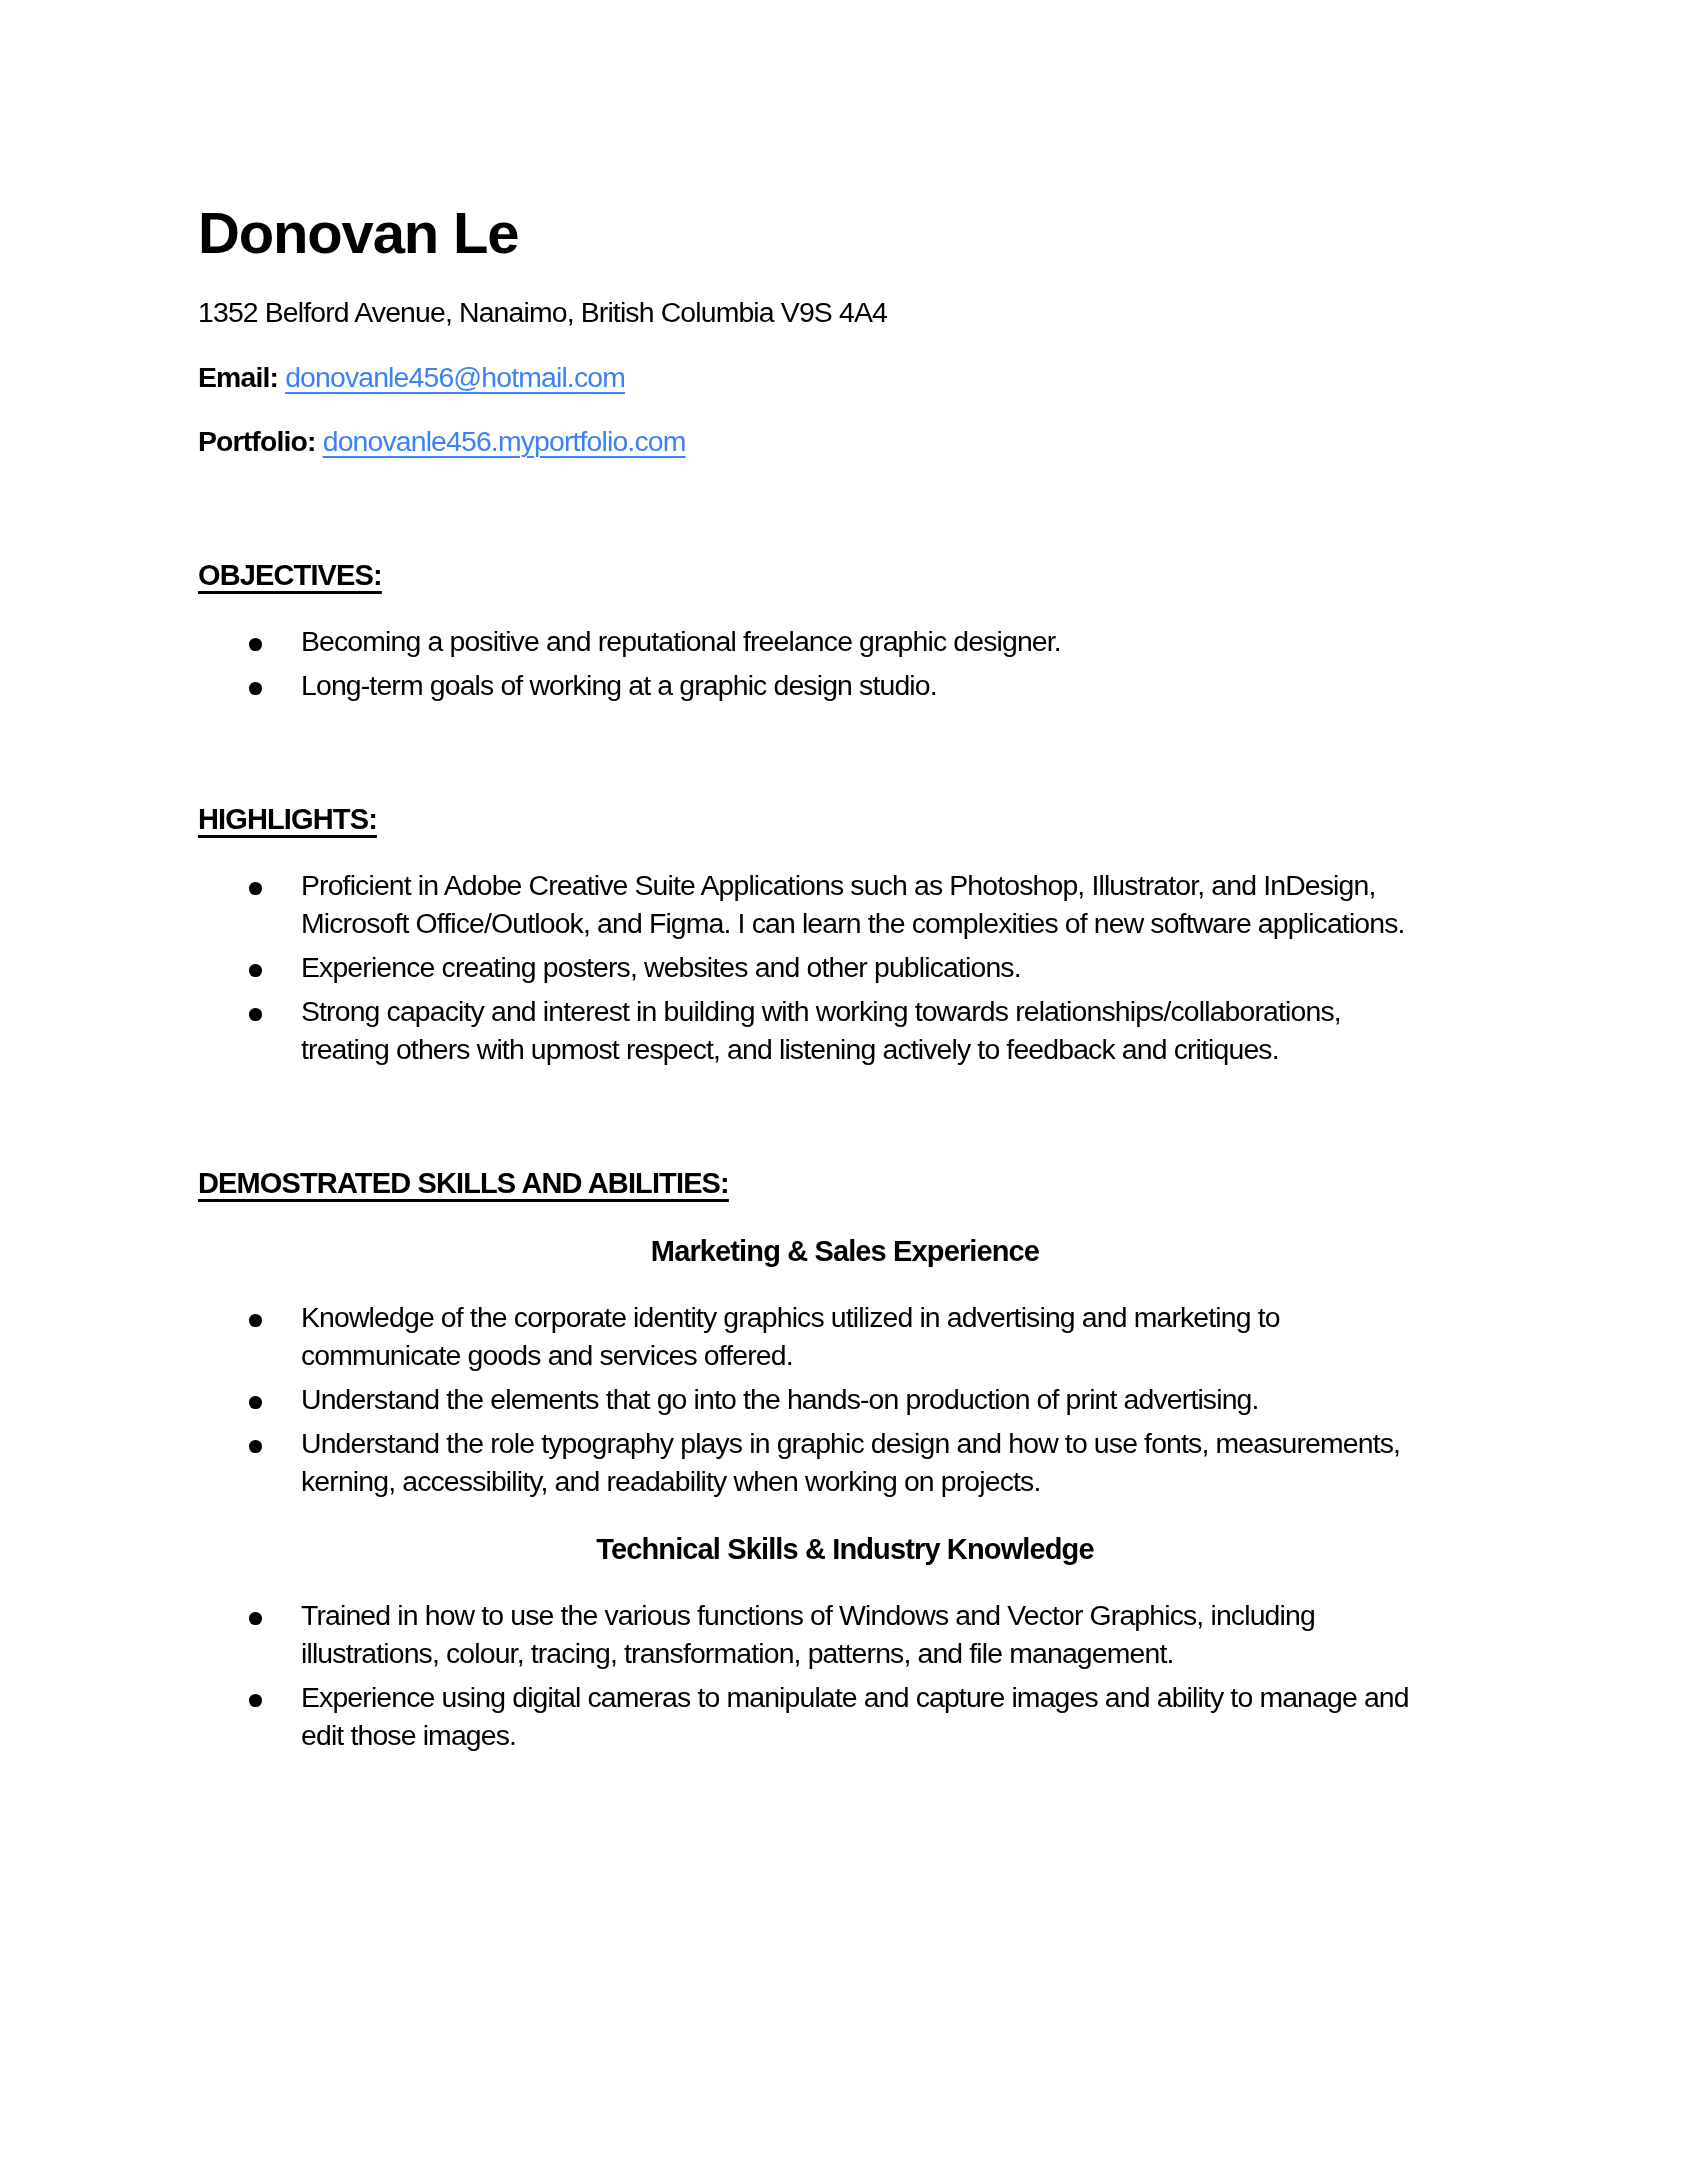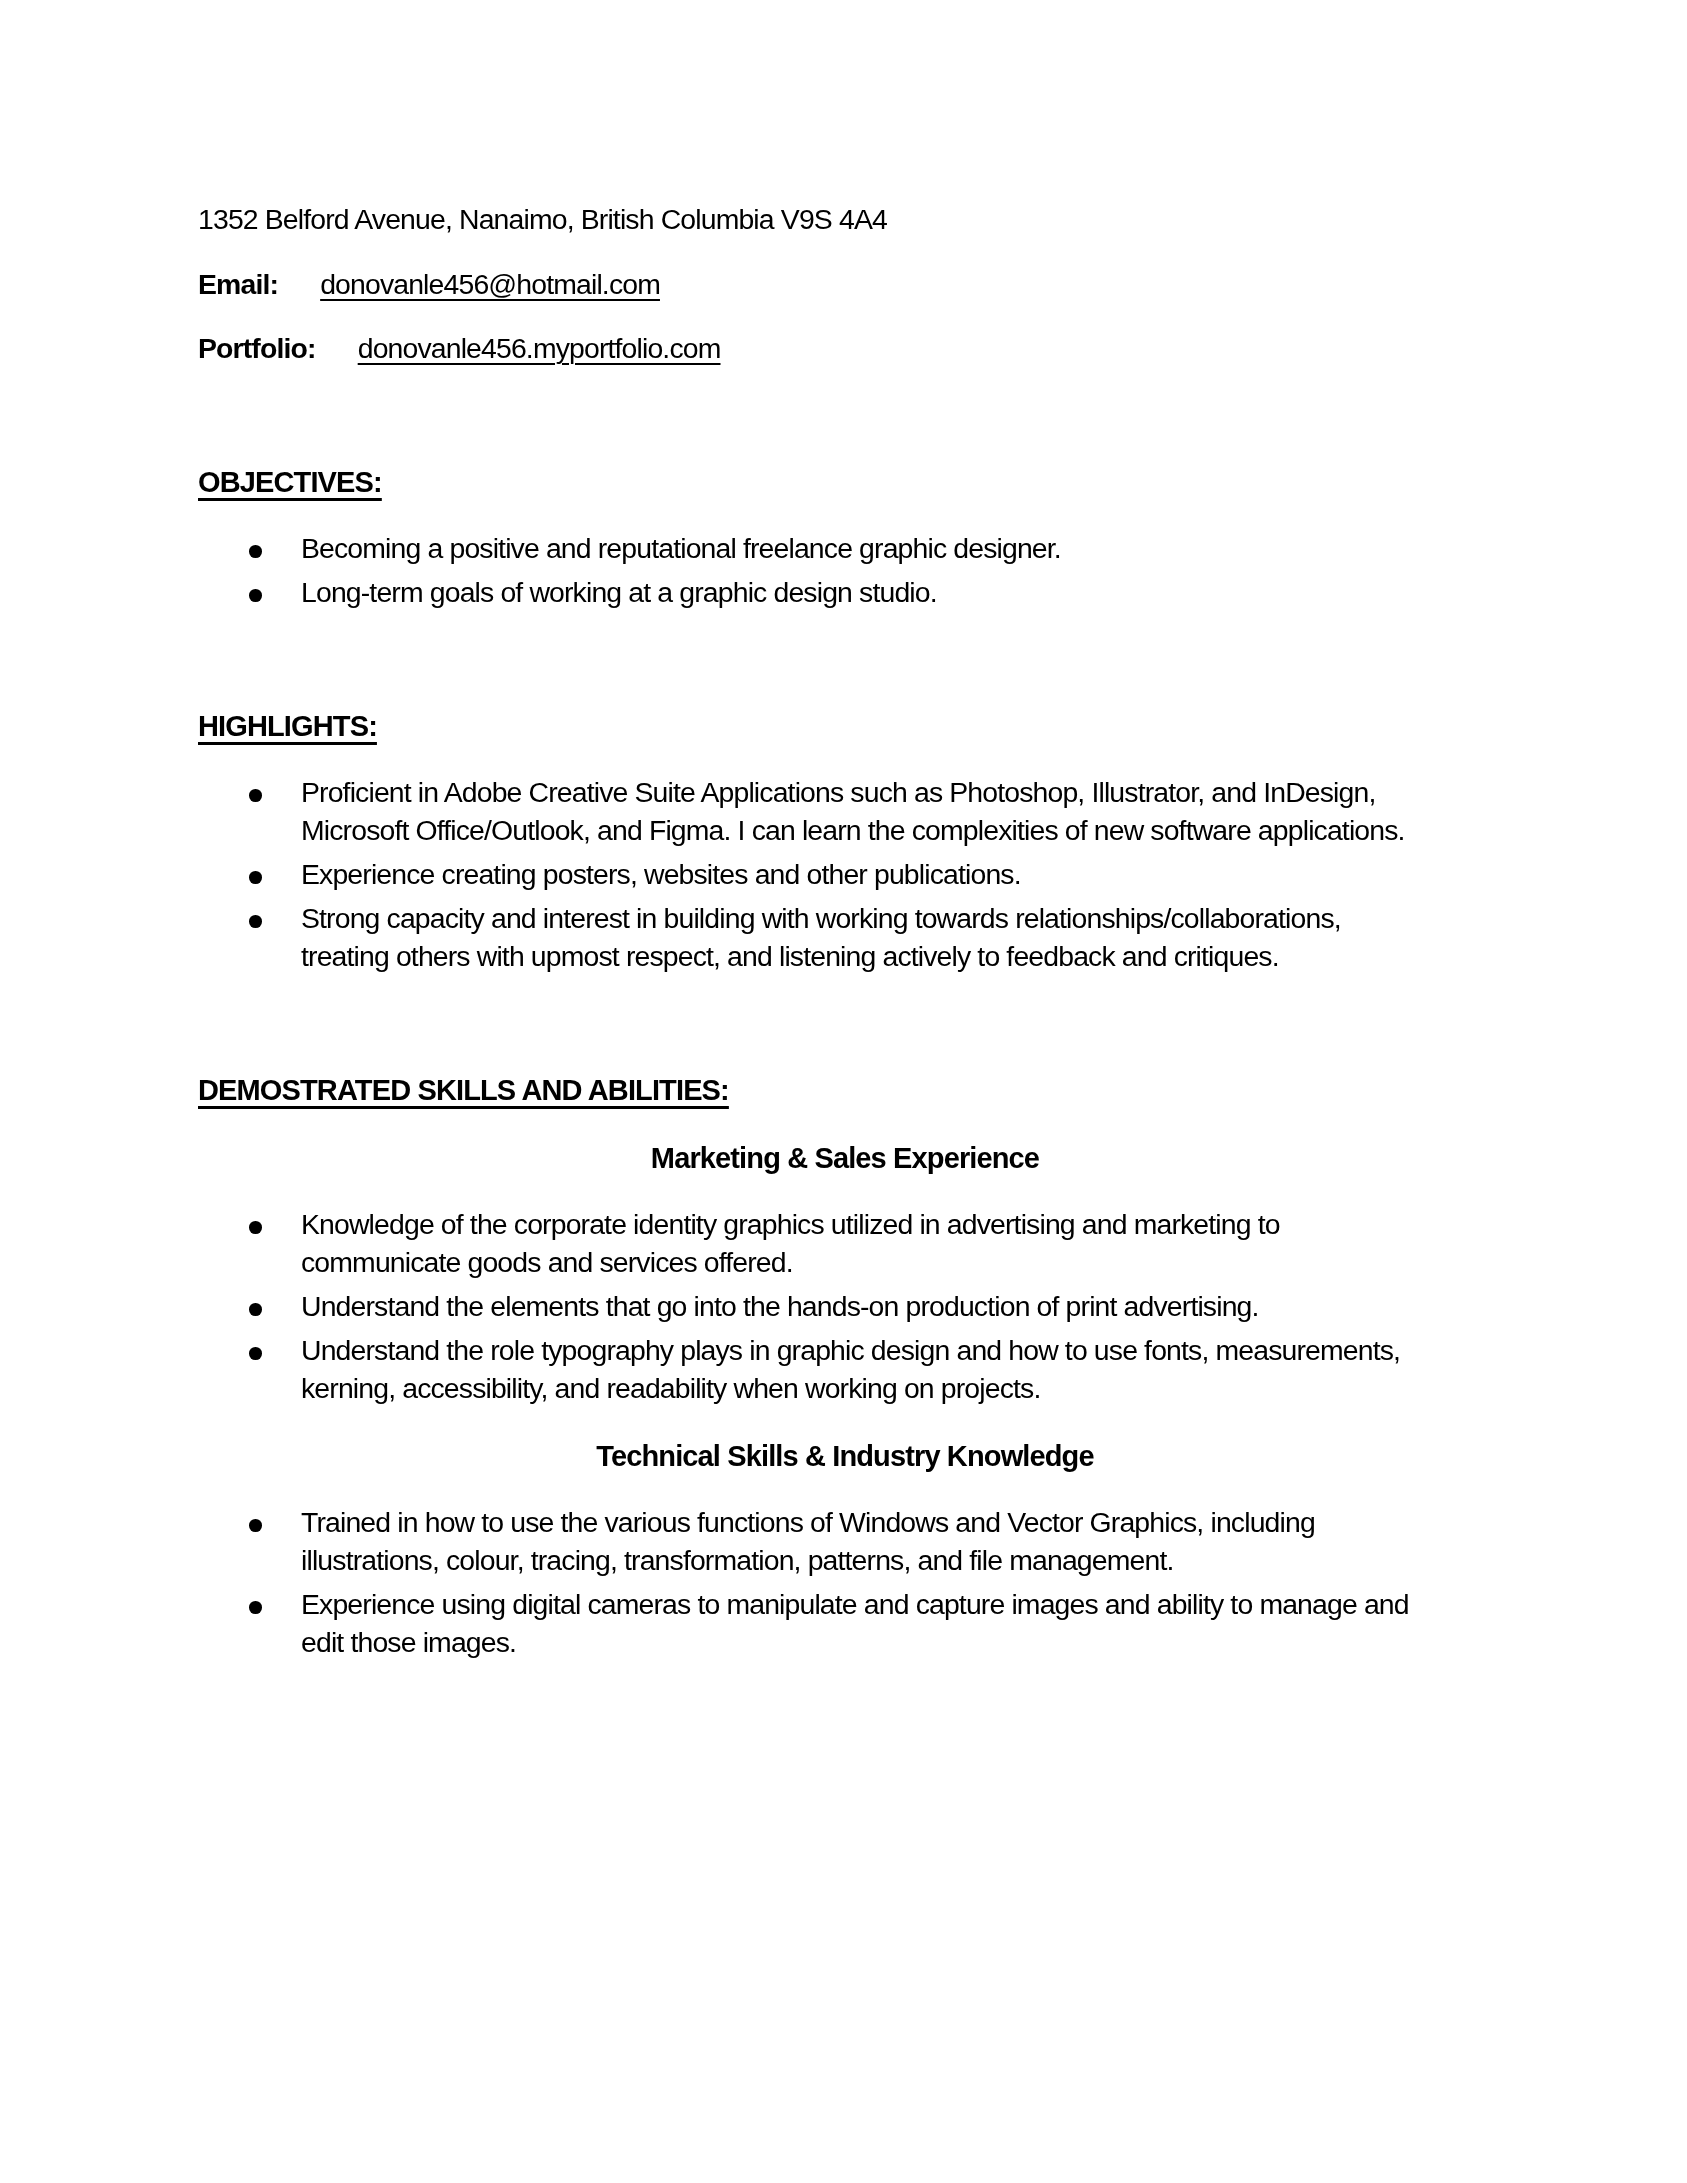--- a/index.html
+++ b/index.html
@@ -27,25 +27,24 @@
   }
   p.para {
     font-size: 28.4px;
     line-height: 38px;
     letter-spacing: -0.03em;
     margin: 0 0 26.5px 0;
     white-space: pre-wrap;
   }
   p.para .label { font-weight: 700; }
   a.doc-link {
-    color: #000000;
+    color: #3b82f6;
     text-decoration: underline;
     text-decoration-thickness: 2px;
     text-underline-offset: 5.3px;
-    margin-left: 35px;
   }
   h2.section-heading {
     font-size: 29px;
     line-height: 38px;
     font-weight: 700;
     letter-spacing: -0.03em;
     text-decoration: underline;
     text-decoration-thickness: 2.6px;
     text-underline-offset: 6px;
     margin: 96px 0 28px 0;
@@ -81,20 +80,21 @@
     border-radius: 50%;
     background: #000000;
   }
   .li-text { white-space: pre-wrap; margin-top: 44px; }
 </style>
 </head>
 <body>
 
 <div class="page">
 
+  <h1 class="doc-title">Donovan Le</h1>
 
   <p class="para">1352 Belford Avenue, Nanaimo, British Columbia V9S 4A4</p>
 
 
   <p class="para"><span class="label">Email:</span> <a class="doc-link" href="#">donovanle456@hotmail.com</a></p>
 
   <p class="para"><span class="label">Portfolio:</span> <a class="doc-link" href="#">donovanle456.myportfolio.com</a></p>
 
   <h2 class="section-heading">OBJECTIVES:</h2>
   <ul class="bullet-list">

